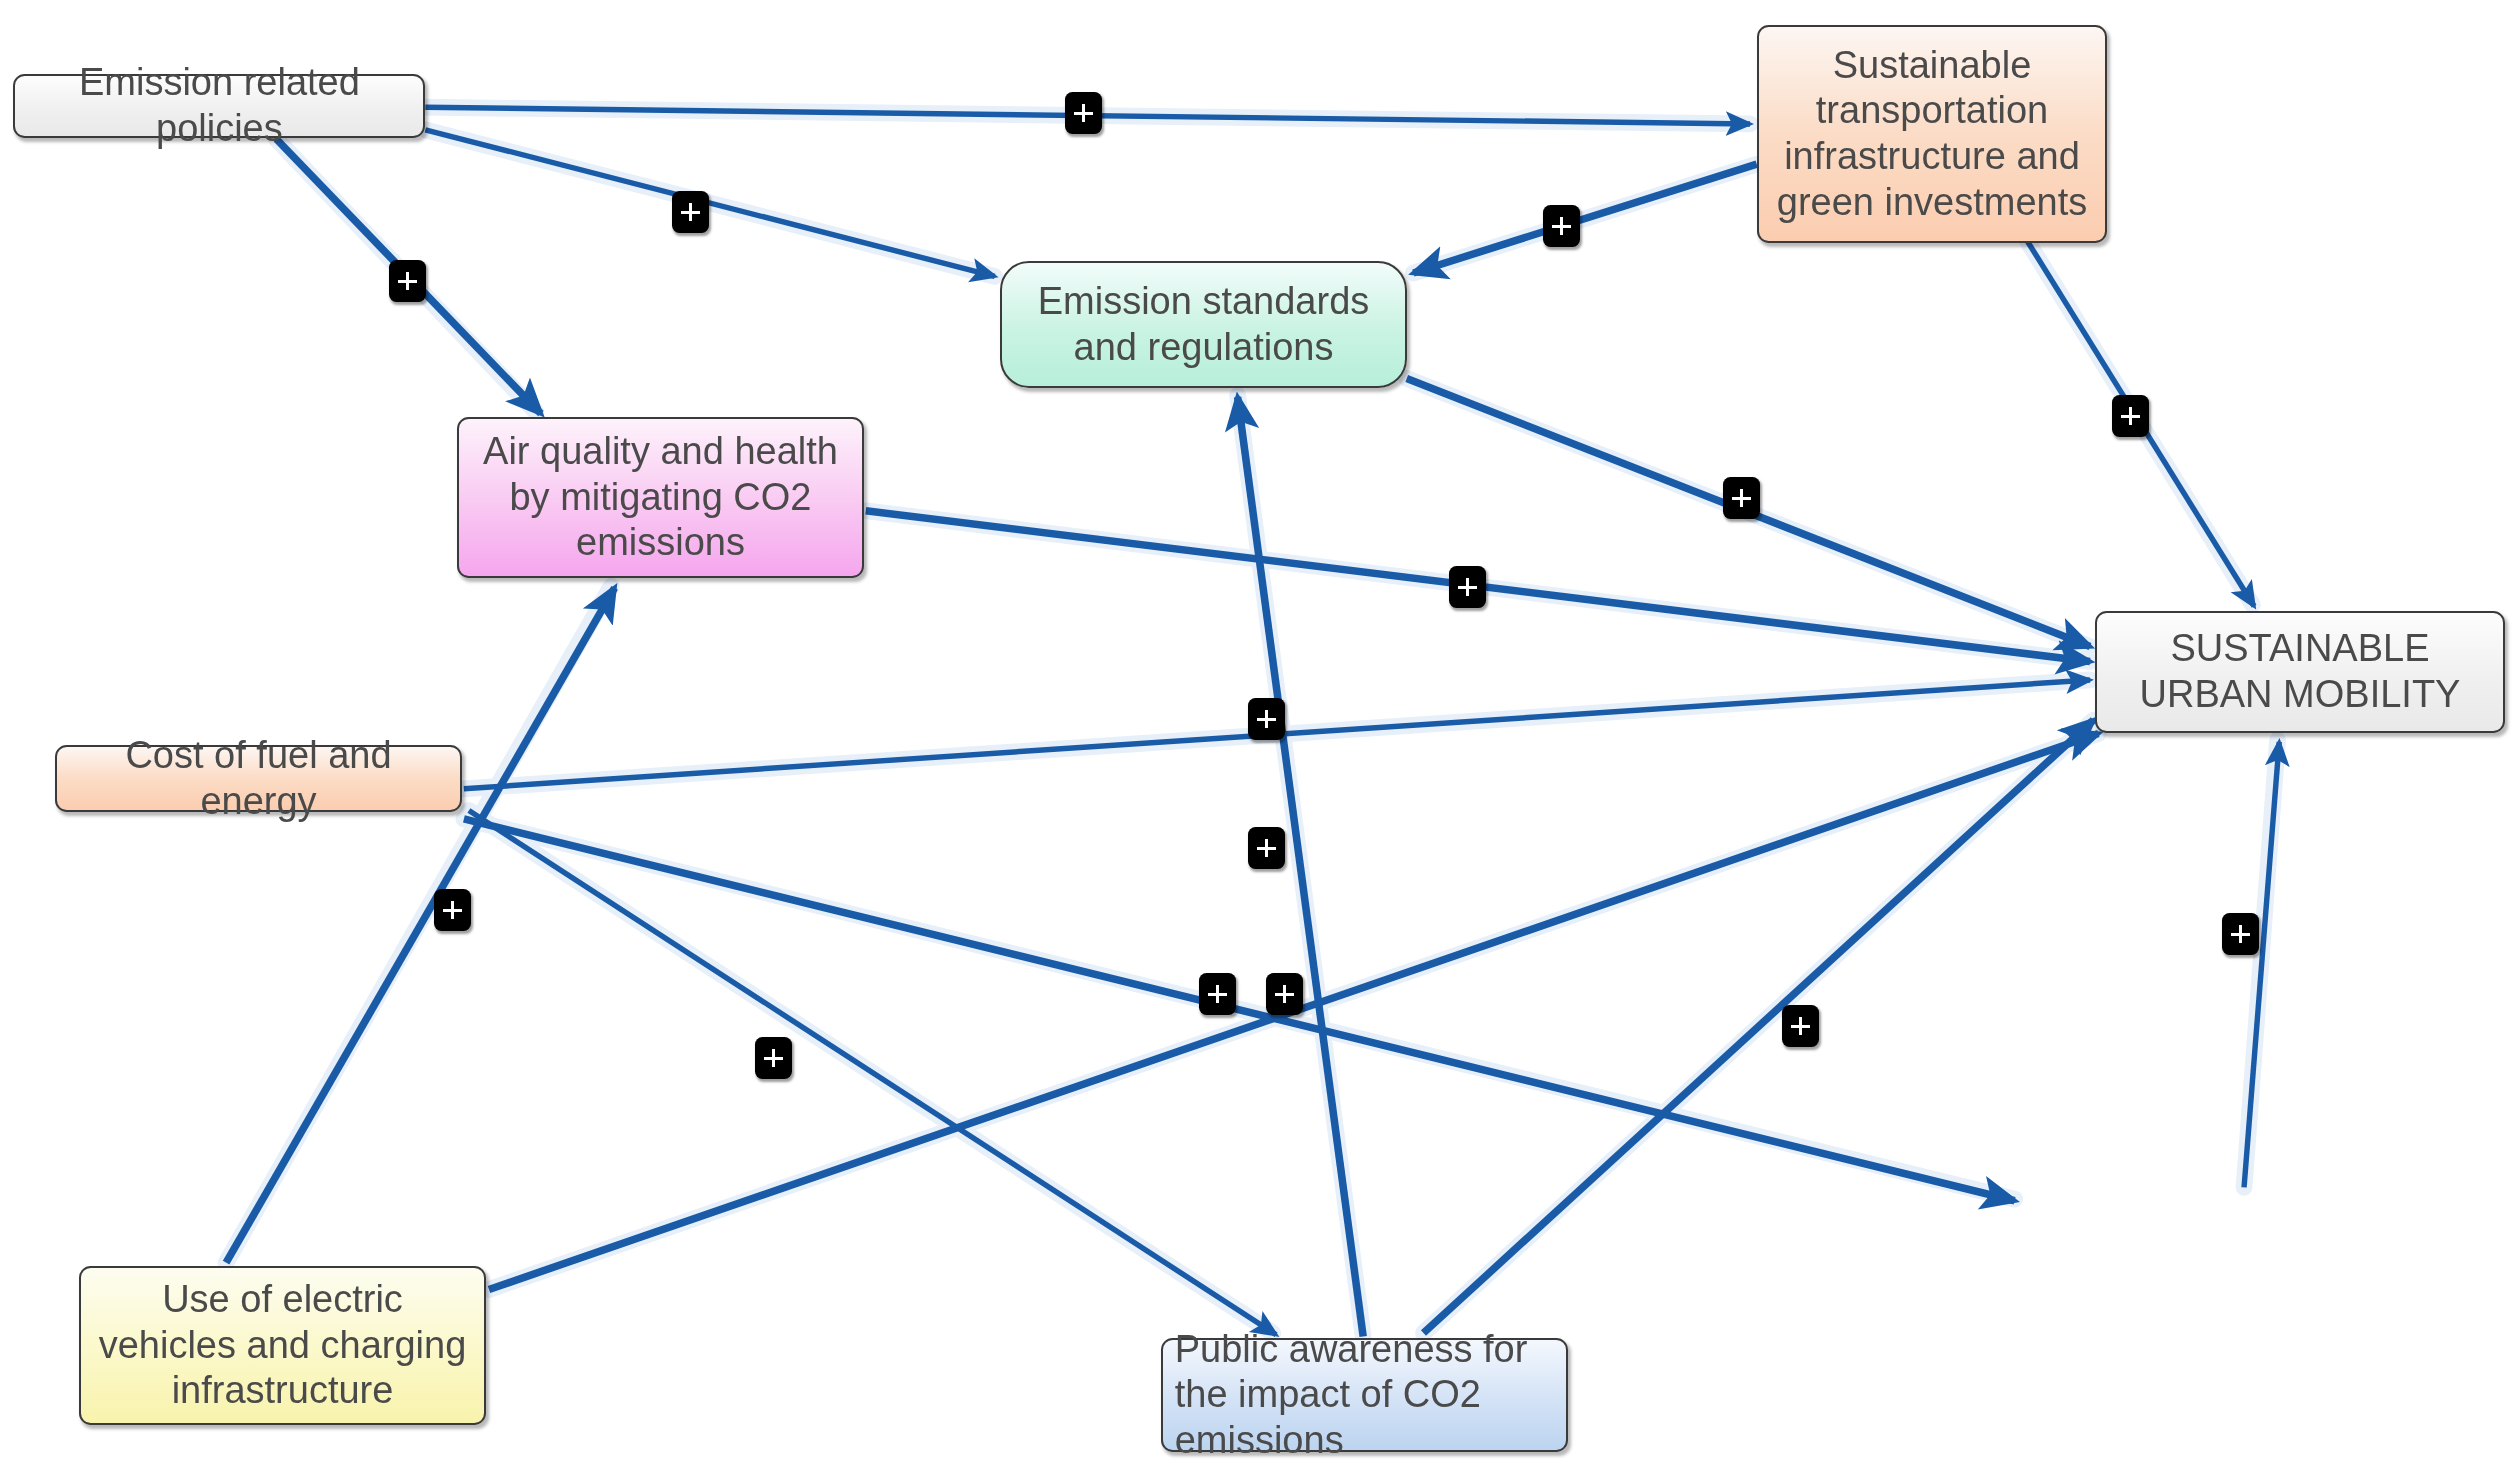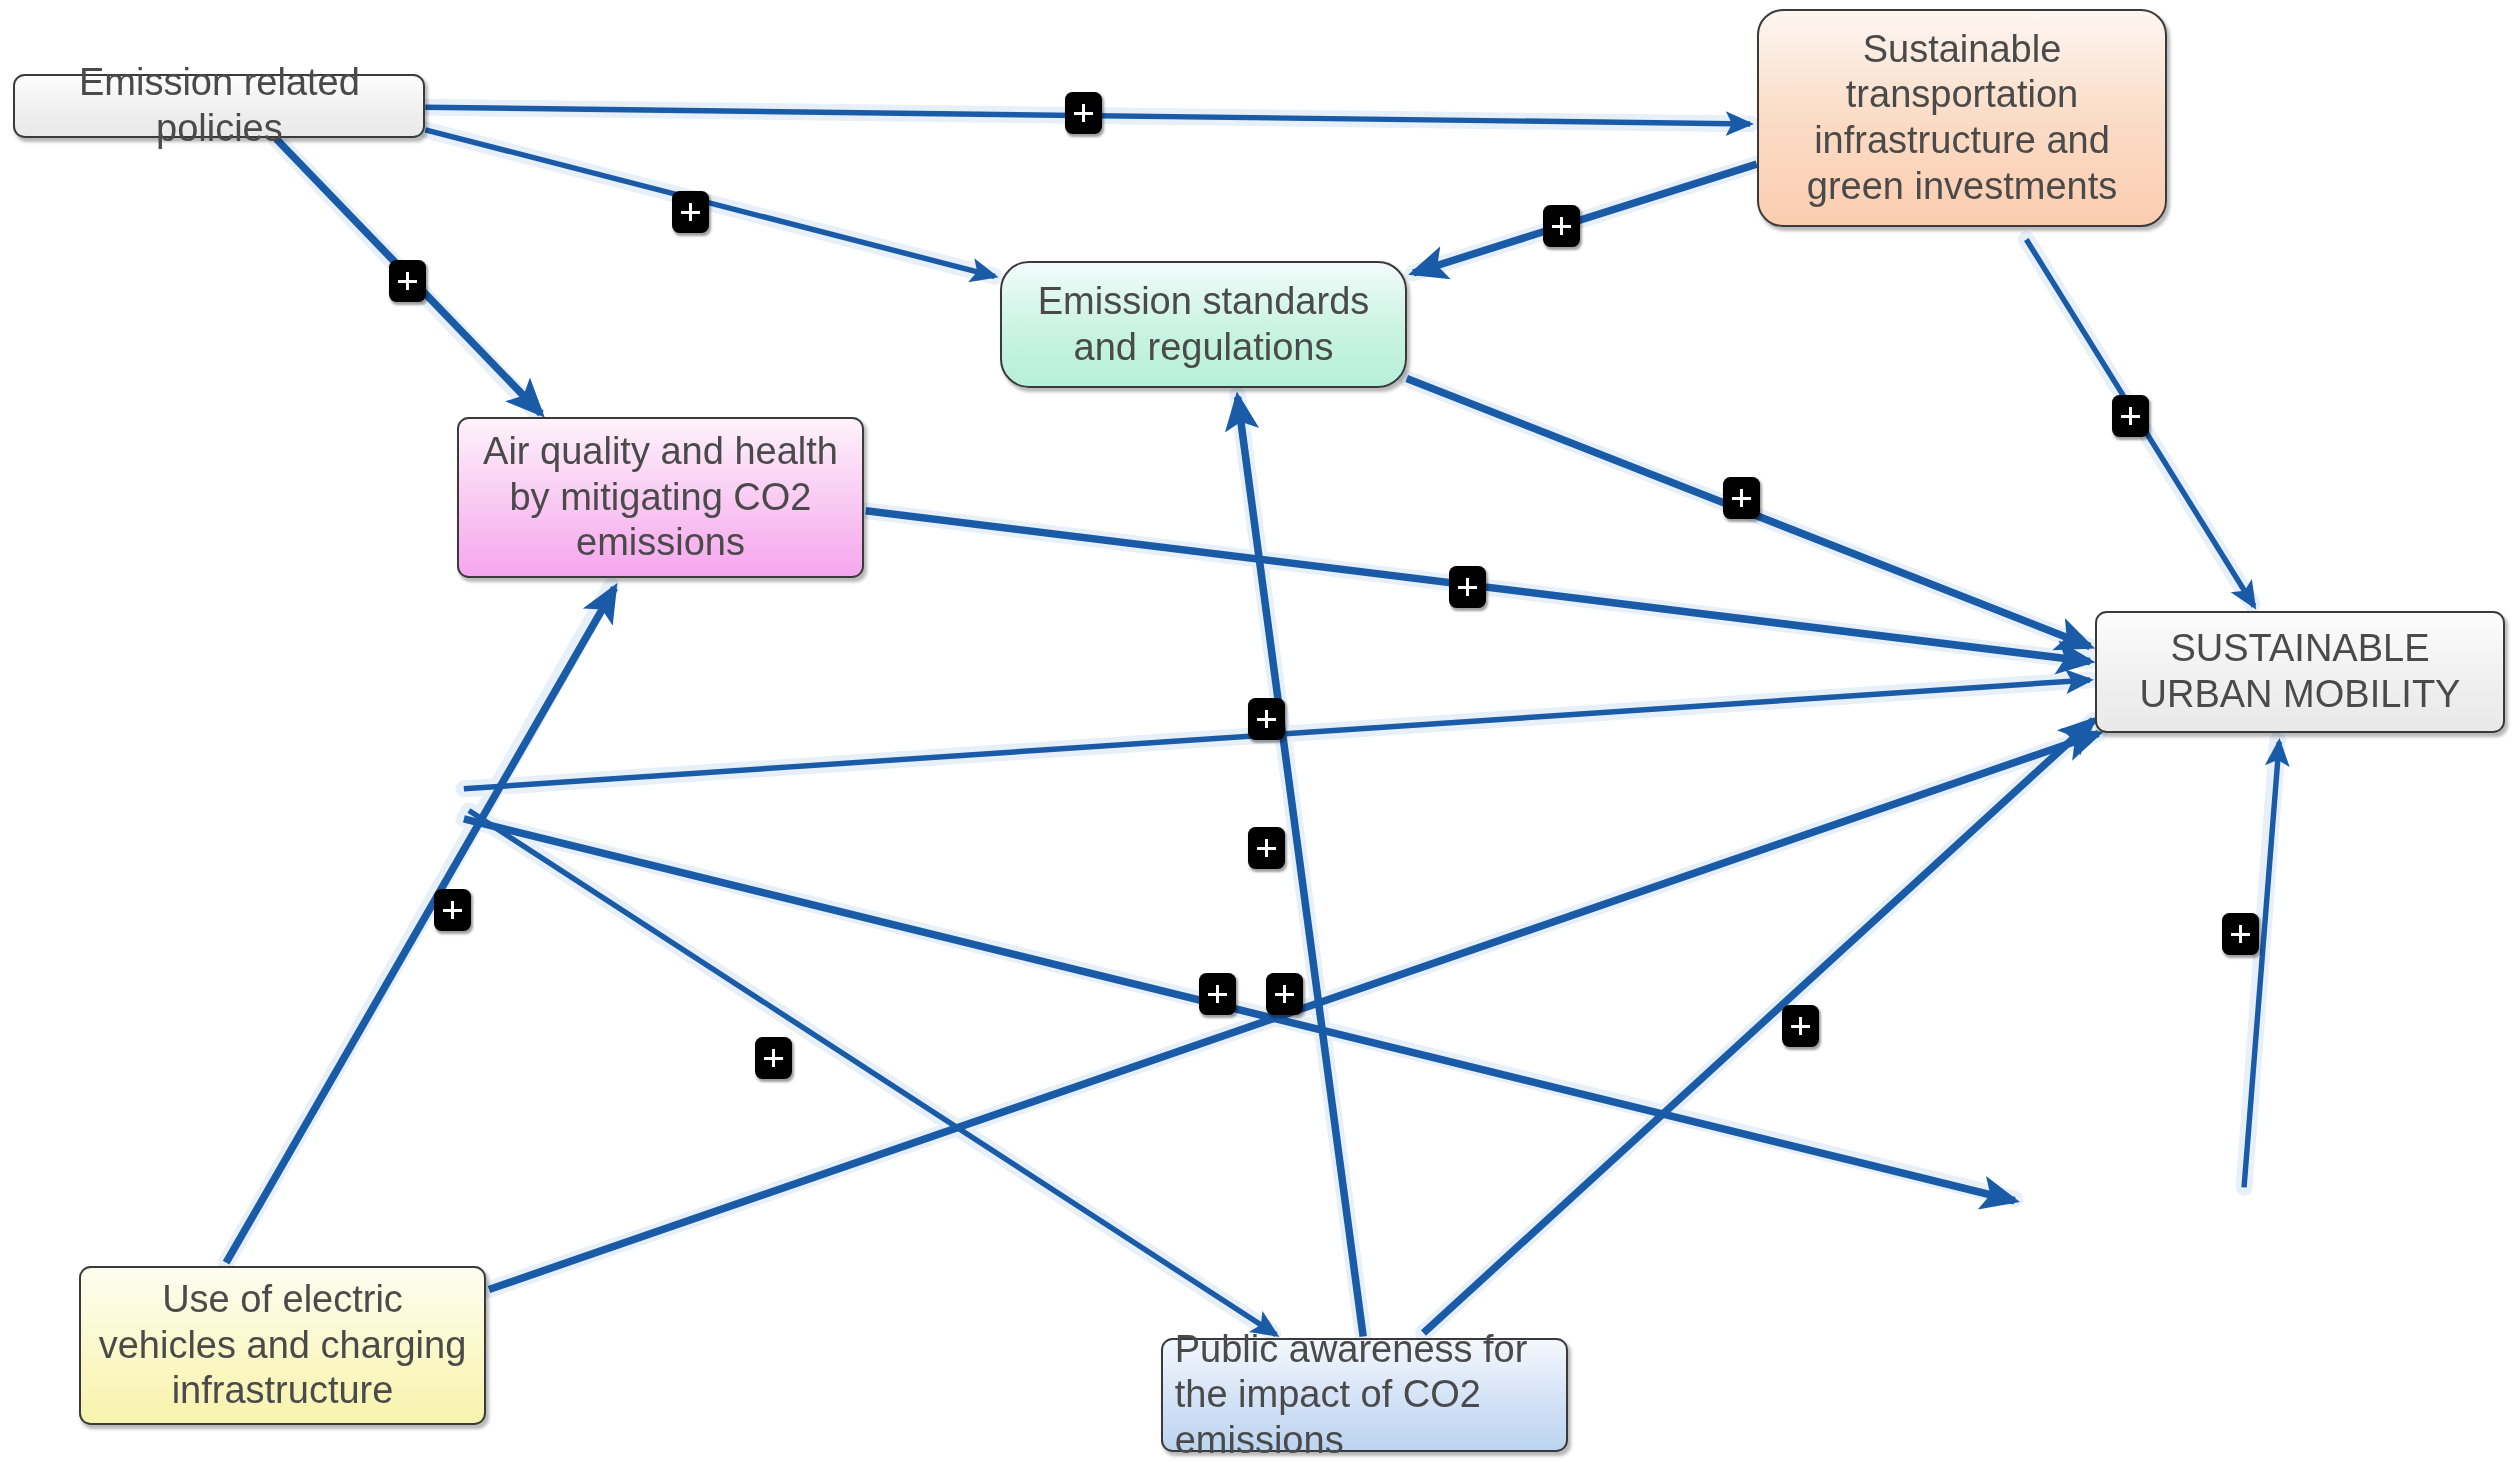--- a/index.html
+++ b/index.html
@@ -89,32 +89,35 @@
       <line x1="560" y1="968" x2="1524" y2="1594"></line>
       <line stroke-width="9" x1="554" y1="978" x2="2406" y2="1434"></line>
       <line x1="2680" y1="1418" x2="2722" y2="886"></line>
     </g>
   </svg>
 
   <div class="node n-grey" style="left:13.4px;top:74px;width:412px;height:64px;">
     <span>Emission related policies</span>
   </div>
 
-  <div class="node n-orange" style="left:1757px;top:9px;width:410px;height:218px;border-radius:26px;">
+  <div class="node n-orange" style="left:1757px;top:25px;width:350px;height:218px;">
     <span>Sustainable transportation infrastructure and green investments</span>
   </div>
 
   <div class="node n-green" style="left:1000px;top:261px;width:407px;height:127px;">
     <span>Emission standards and regulations</span>
   </div>
 
   <div class="node n-pink" style="left:457px;top:417px;width:407px;height:161px;">
     <span>Air quality and health by mitigating CO2 emissions</span>
   </div>
 
+  <div class="node n-orange" style="left:55px;top:745px;width:407px;height:67px;">
+    <span>Cost of fuel and energy</span>
+  </div>
 
   <div class="node n-yellow" style="left:79px;top:1266px;width:407px;height:159px;">
     <span>Use of electric vehicles and charging infrastructure</span>
   </div>
 
   <div class="node n-grey" style="left:2095px;top:611px;width:410px;height:122px;">
     <span>SUSTAINABLE URBAN MOBILITY</span>
   </div>
 
   <div class="node n-blue left-align" style="left:1161px;top:1338px;width:407px;height:114px;">

